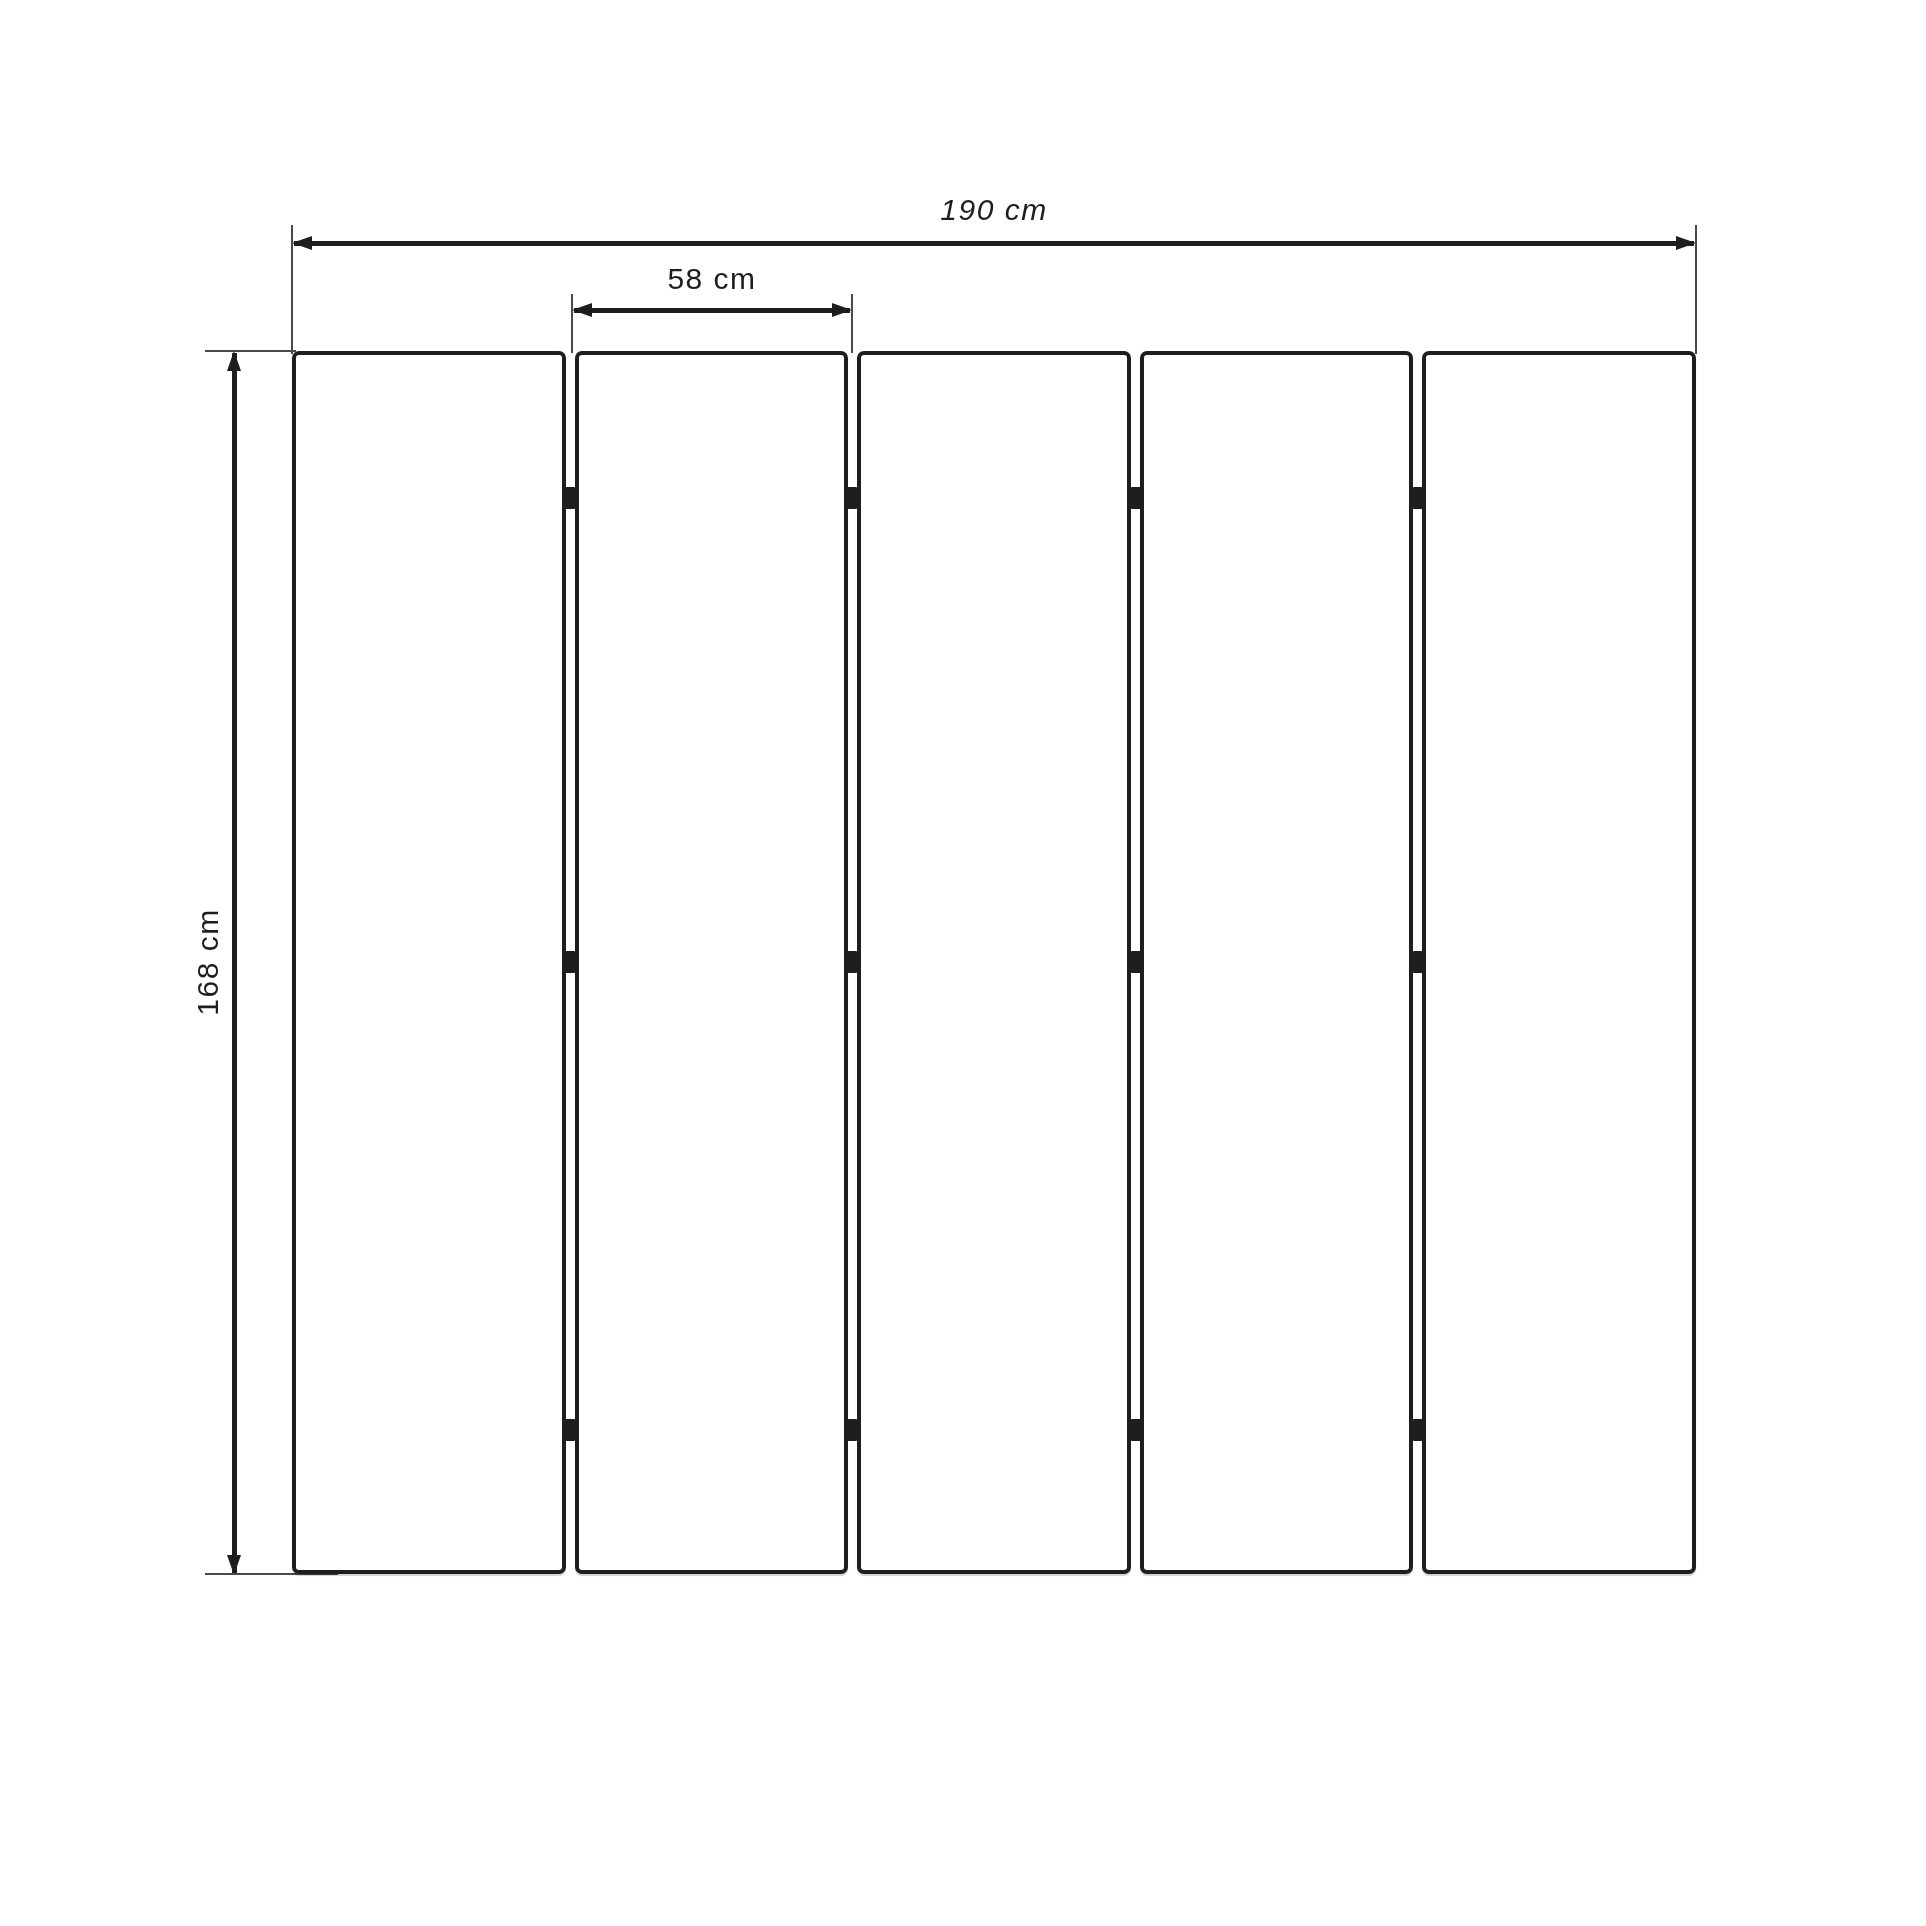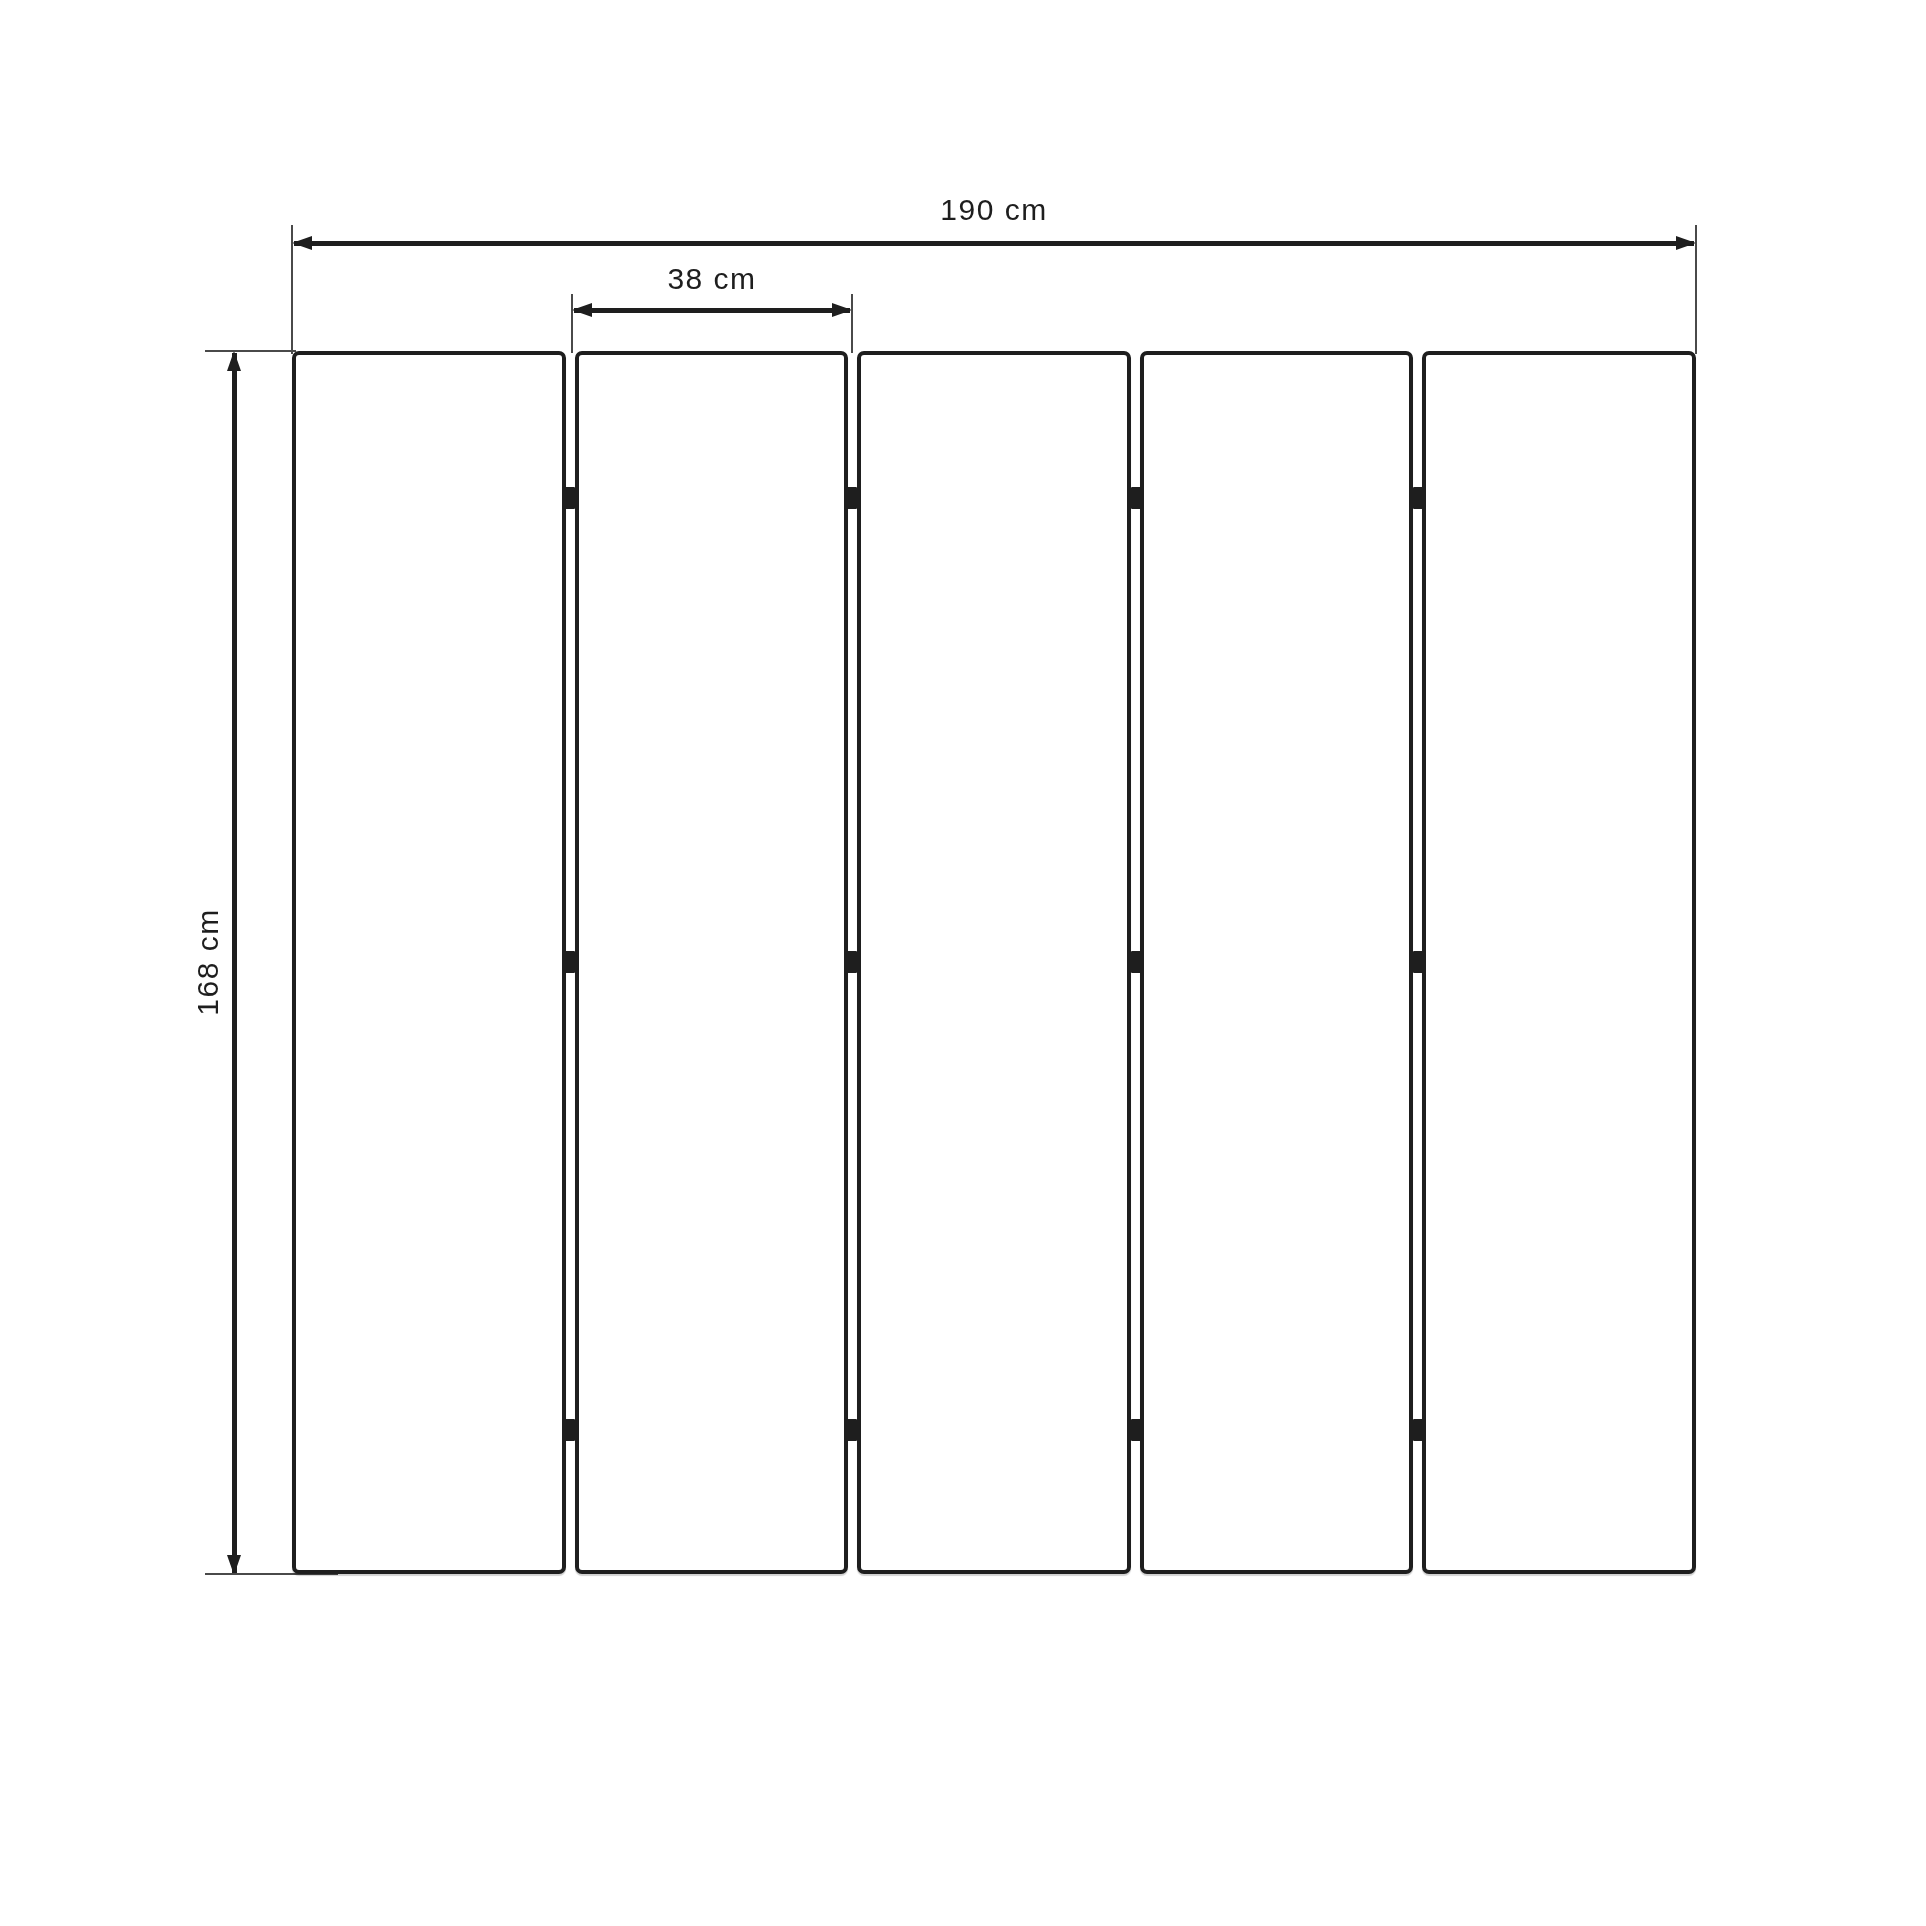--- a/index.html
+++ b/index.html
@@ -66,42 +66,42 @@
   
   .dim-label{
     position:absolute;
     font-size:30px;
     letter-spacing:1.5px;
     line-height:36px;
     text-align:center;
     color:var(--line);
     white-space:nowrap;
   }
-  .label-190{left:294px;top:192px;width:1400px;height:36px;}
+  .label-190{left:294px;top:192px;width:1400px;height:36px;font-style:italic;}
   .label-38{left:574px;top:261px;width:276px;height:36px;}
   .label-168{
     left:138px;top:944px;width:139px;height:36px;
     display:flex;align-items:center;justify-content:center;
     transform:rotate(-90deg);
   }
 </style>
 </head>
 <body>
 
 <div class="canvas">
 
   <div class="dim-label label-190">190 cm</div>
   <div class="dim-h" style="left:294px;top:241px;width:1400px;">
     <div class="arrow left"></div>
     <div class="arrow right"></div>
   </div>
   <div class="ext-v" style="left:291px;top:225px;height:129px;"></div>
   <div class="ext-v" style="left:1695px;top:225px;height:129px;"></div>
 
-  <div class="dim-label label-38">38 cm</div>
+  <div class="dim-label label-38">58 cm</div>
   <div class="dim-h" style="left:574px;top:308px;width:276px;">
     <div class="arrow left"></div>
     <div class="arrow right"></div>
   </div>
   <div class="ext-v" style="left:571px;top:294px;height:59px;"></div>
   <div class="ext-v" style="left:851px;top:294px;height:59px;"></div>
 
   <div class="dim-label label-168">168 cm</div>
   <div class="dim-v" style="left:232px;top:353px;height:1220px;">
     <div class="arrow up"></div>

